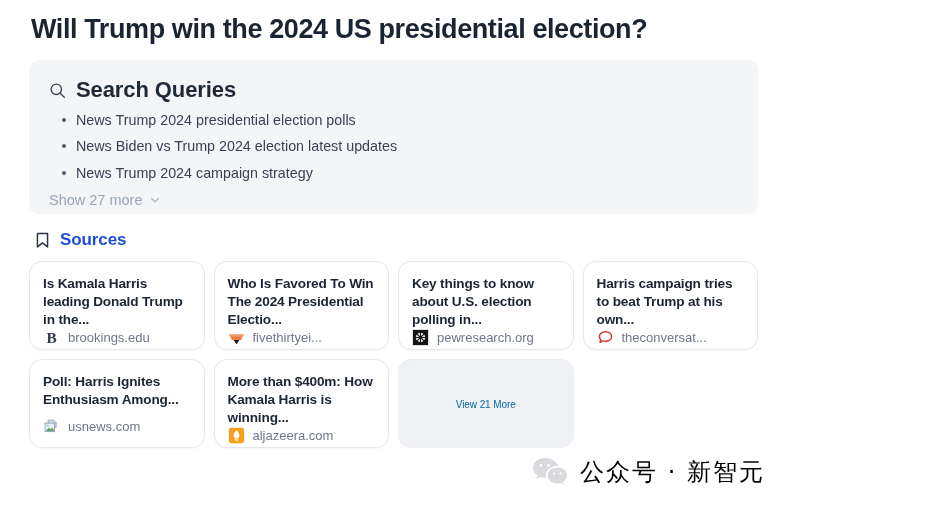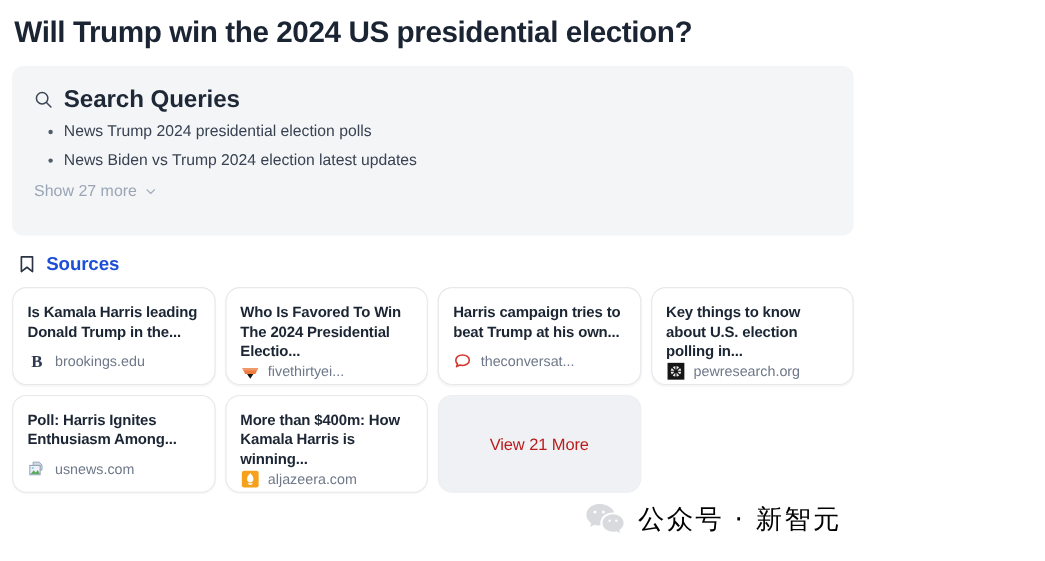--- a/index.html
+++ b/index.html
@@ -2,21 +2,21 @@
 <html><head>
 <meta charset="utf-8">
 <style>
   * { box-sizing: border-box; margin: 0; padding: 0; }
   html, body {
     width: 950px; height: 510px;
     background: #ffffff;
     font-family: "Liberation Sans", sans-serif;
     overflow: hidden;
   }
-  .page { position: relative; width: 787px; height: 510px; padding: 0 11px; }
+  .page { position: relative; width: 787px; height: 510px; padding: 0 29px; }
 
   
   .page-title {
     font-size: 27px;
     font-weight: bold;
     color: #1a2433;
     letter-spacing: -0.4px;
     padding: 12px 2px 0 2px;
     line-height: 1.3;
   }
@@ -125,22 +125,22 @@
   .fav { width: 17px; height: 17px; flex: none; display: block; }
 
   .card.more {
     background: #f0f1f4;
     border: 1px solid #eceef1;
     align-items: center;
     justify-content: center;
     box-shadow: none;
   }
   .more-label {
-    font-size: 15px;
-    color: #b91c1c;
+    font-size: 10px;
+    color: #0369a1;
     letter-spacing: -0.1px;
   }
 
   
   .watermark {
     position: absolute;
     right: 22px;
     bottom: 22px;
     display: flex;
     align-items: center;
@@ -167,20 +167,21 @@
       <svg class="search-icon" viewBox="0 0 20 20">
         <circle cx="8.6" cy="8.6" r="6.1" fill="none" stroke="#3b4555" stroke-width="1.6"></circle>
         <line x1="13.2" y1="13.2" x2="18" y2="18" stroke="#3b4555" stroke-width="1.6" stroke-linecap="round"></line>
       </svg>
       <span class="panel-head-title">Search Queries</span>
     </div>
 
     <ul class="query-list">
       <li>News Trump 2024 presidential election polls</li>
       <li>News Biden vs Trump 2024 election latest updates</li>
+      <li>News Trump 2024 campaign strategy</li>
     </ul>
 
     <div class="show-more">
       <span>Show 27 more</span>
       <svg class="chev" viewBox="0 0 16 16">
         <polyline points="3.5,6 8,10.5 12.5,6" fill="none" stroke="#a7b1c0" stroke-width="1.5" stroke-linecap="round" stroke-linejoin="round"></polyline>
       </svg>
     </div>
   </div>
 
@@ -205,30 +206,20 @@
 
     <div class="card">
       <div class="card-title">Who Is Favored To Win The 2024 Presidential Electio...</div>
       <div class="card-source">
         <svg class="fav" viewBox="0 0 20 20">
           <path d="M1.5 6.5h17L15.5 13H4.5z" fill="#ef7b3e"></path>
           <path d="M1.5 6.5h17l-1.2 2.6H2.7z" fill="#f09a6b"></path>
           <path d="M6.6 13h6.8L10 18z" fill="#17181a"></path>
         </svg>
         <span class="card-domain">fivethirtyei...</span>
-      </div>
-    </div>
-
-    <div class="card">
-      <div class="card-title">Harris campaign tries to beat Trump at his own...</div>
-      <div class="card-source">
-        <svg class="fav" viewBox="0 0 20 20">
-          <path d="M10 3.2c4.1 0 7.2 2.4 7.2 5.6 0 3.2-3.1 5.6-7.2 5.6-1 0-1.9-.1-2.7-.4l-3.7 1.6 1-2.8C3.4 11.8 2.8 10.5 2.8 8.8c0-3.2 3.1-5.6 7.2-5.6z" fill="none" stroke="#d6352b" stroke-width="1.7" stroke-linejoin="round"></path>
-        </svg>
-        <span class="card-domain">theconversat...</span>
       </div>
     </div>
 
     <div class="card">
       <div class="card-title">Key things to know about U.S. election polling in...</div>
       <div class="card-source">
         <svg class="fav" viewBox="0 0 20 20">
           <rect x="1" y="1" width="18" height="18" fill="#151515"></rect>
           <g fill="#e9e9e9">
             <circle cx="10" cy="10" r="5.6"></circle>
@@ -239,20 +230,30 @@
             <line x1="5.4" y1="5.4" x2="14.6" y2="14.6"></line>
             <line x1="14.6" y1="5.4" x2="5.4" y2="14.6"></line>
           </g>
           <circle cx="10" cy="10" r="1.9" fill="#151515"></circle>
         </svg>
         <span class="card-domain">pewresearch.org</span>
       </div>
     </div>
 
     <div class="card">
+      <div class="card-title">Harris campaign tries to beat Trump at his own...</div>
+      <div class="card-source">
+        <svg class="fav" viewBox="0 0 20 20">
+          <path d="M10 3.2c4.1 0 7.2 2.4 7.2 5.6 0 3.2-3.1 5.6-7.2 5.6-1 0-1.9-.1-2.7-.4l-3.7 1.6 1-2.8C3.4 11.8 2.8 10.5 2.8 8.8c0-3.2 3.1-5.6 7.2-5.6z" fill="none" stroke="#d6352b" stroke-width="1.7" stroke-linejoin="round"></path>
+        </svg>
+        <span class="card-domain">theconversat...</span>
+      </div>
+    </div>
+
+    <div class="card">
       <div class="card-title">Poll: Harris Ignites Enthusiasm Among...</div>
       <div class="card-source">
         <svg class="fav" viewBox="0 0 20 20">
           <path d="M6 2.5h6.5l3 3V11H6z" fill="#cfd8e3" stroke="#93a3b8" stroke-width="1"></path>
           <rect x="2.5" y="6" width="11" height="10" fill="#eef2f6" stroke="#8fa0b6" stroke-width="1.1"></rect>
           <path d="M3.3 15.2l3.4-4 2.1 2.4 2.2-2.8 2.2 4.4z" fill="#5aa95e"></path>
           <circle cx="5.6" cy="8.8" r="1.1" fill="#7fc3e8"></circle>
         </svg>
         <span class="card-domain">usnews.com</span>
       </div>

